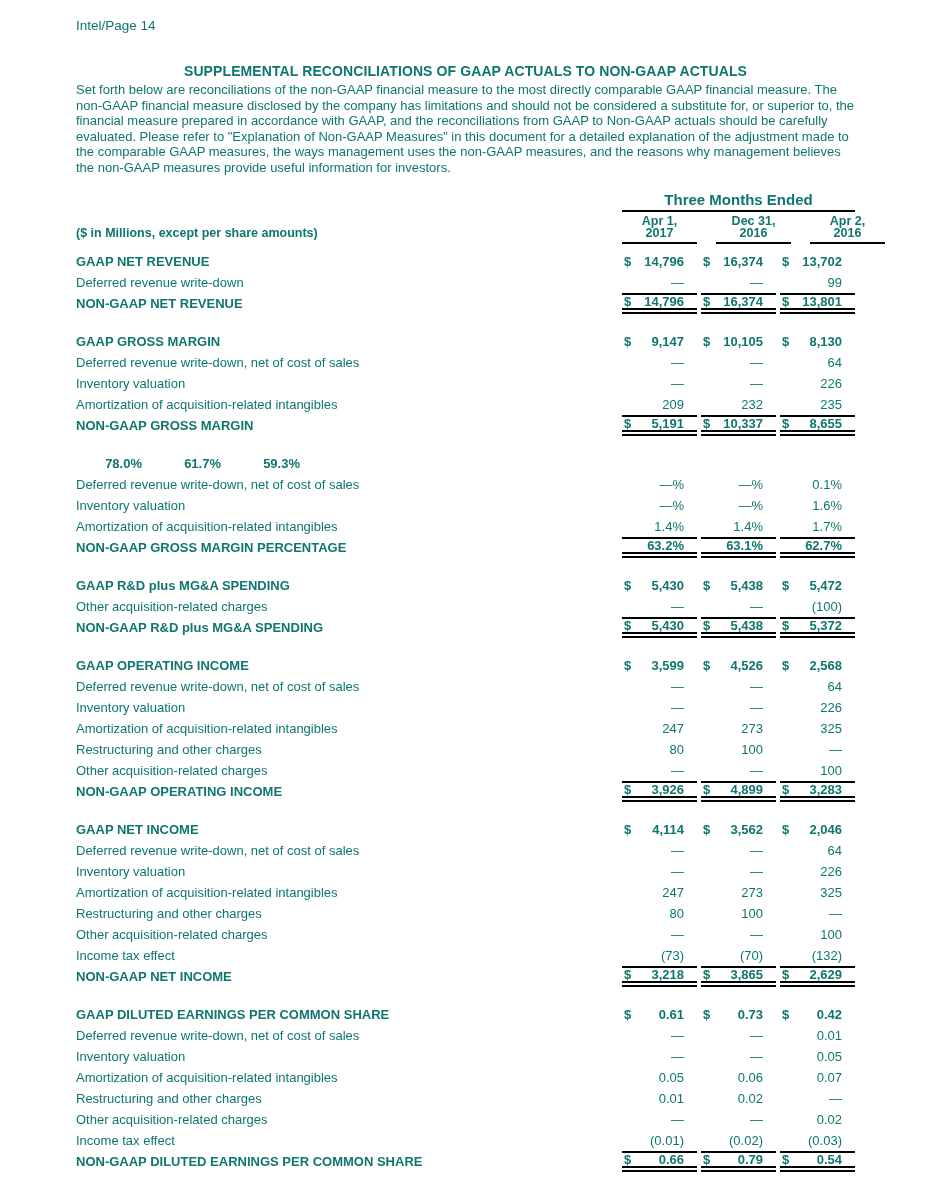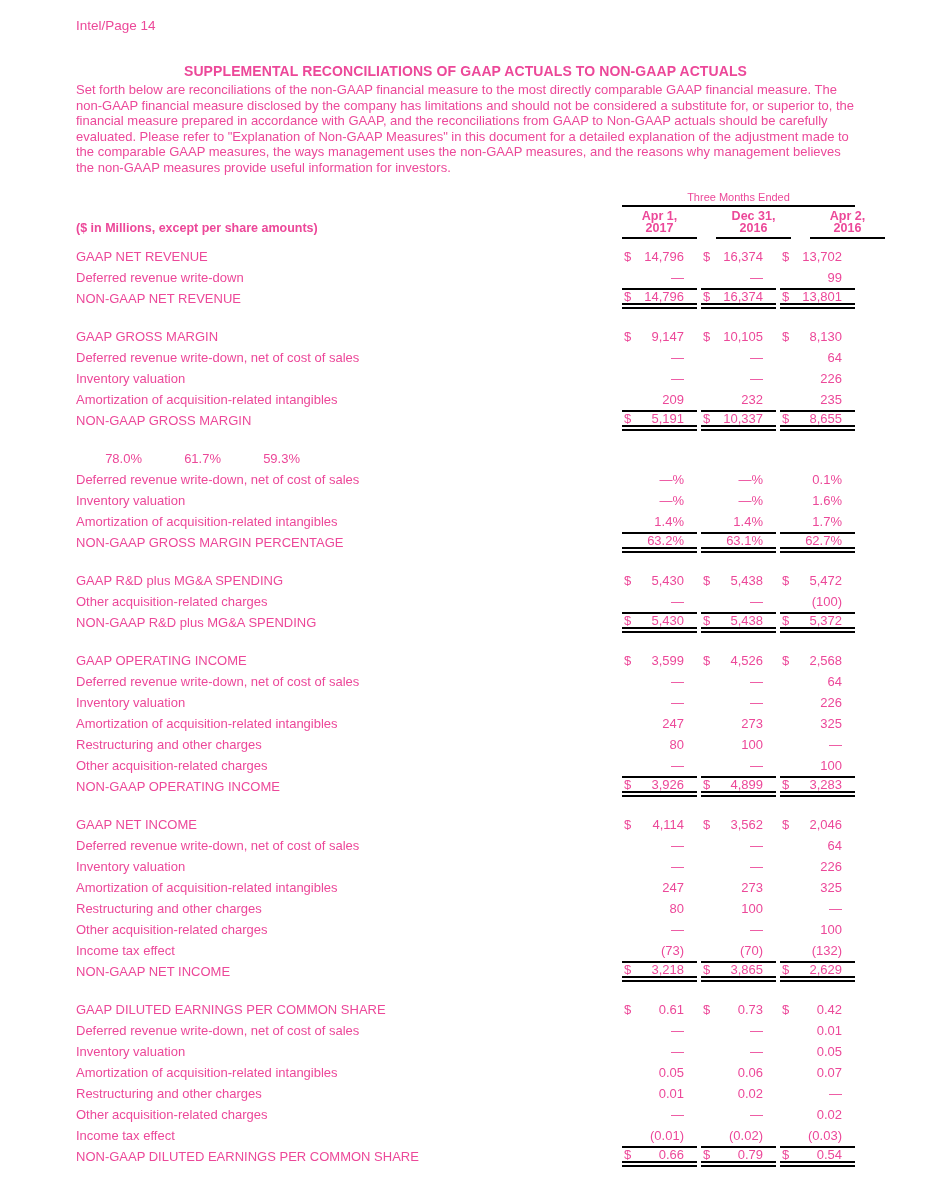--- a/index.html
+++ b/index.html
@@ -1,52 +1,52 @@
 <!DOCTYPE html>
 <html><head>
 <meta charset="utf-8">
 <style>
   html,body{margin:0;padding:0;background:#fff;}
   .page{
     position:relative;
     width:927px;height:1200px;
     background:#ffffff;
-    color:#ec4899;
+    color:#0f766e;
     font-family:"Liberation Sans", sans-serif;
     box-sizing:border-box;
     padding:18px 72px 8px 76px;
     overflow:hidden;
   }
   .page-label{font-size:13.5px;line-height:16px;}
   .doc-title{
     text-align:center;font-weight:bold;font-size:14px;
     margin-top:29px;letter-spacing:0.1px;
   }
   .intro{font-size:13px;line-height:15.6px;margin-top:3px;}
   .fin-table{margin-top:15px;font-size:13px;}
   .thead{display:flex;}
   .units-note{
     flex:1;display:flex;align-items:flex-end;
     font-weight:bold;font-size:12.5px;padding-bottom:4px;
   }
   .period-block{width:233px;}
   .period-title{
-    text-align:center;font-weight:normal;font-size:11px;
+    text-align:center;font-weight:bold;font-size:15px;
     border-bottom:2px solid #000;padding-bottom:2px;white-space:nowrap;
   }
   .date-row{display:grid;grid-template-columns:75px 75px 75px;column-gap:19px;}
   .date-cell{
     text-align:center;font-weight:bold;font-size:12.5px;
     border-bottom:2px solid #000;padding:3px 0 2px;
   }
   .date-cell div{line-height:12.5px;}
   .tbody .section{margin-top:17px;}
   .tbody .section:first-child{margin-top:7px;}
   .row{display:flex;align-items:center;height:21px;}
-  .row.bold{font-weight:normal;}
+  .row.bold{font-weight:bold;}
   .label-cell{flex:1;white-space:nowrap;overflow:hidden;}
   .cell{
     width:75px;margin-left:4px;height:100%;
     display:flex;justify-content:flex-end;align-items:center;
     box-sizing:border-box;padding-right:13px;
     white-space:nowrap;
   }
   .cell.money{justify-content:space-between;padding-left:2px;}
   .cell.total{border-top:2px solid #000;border-bottom:6px double #000;}
 </style>

